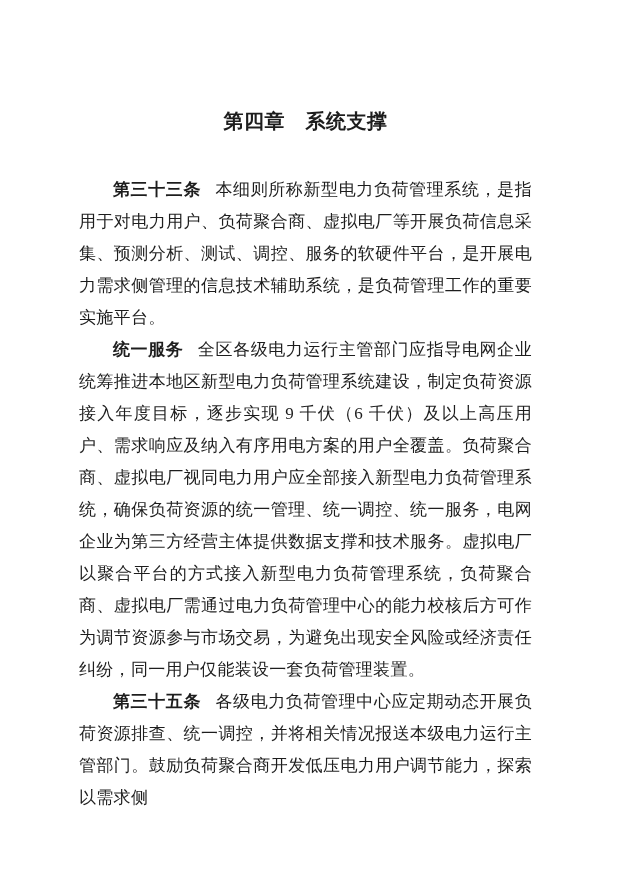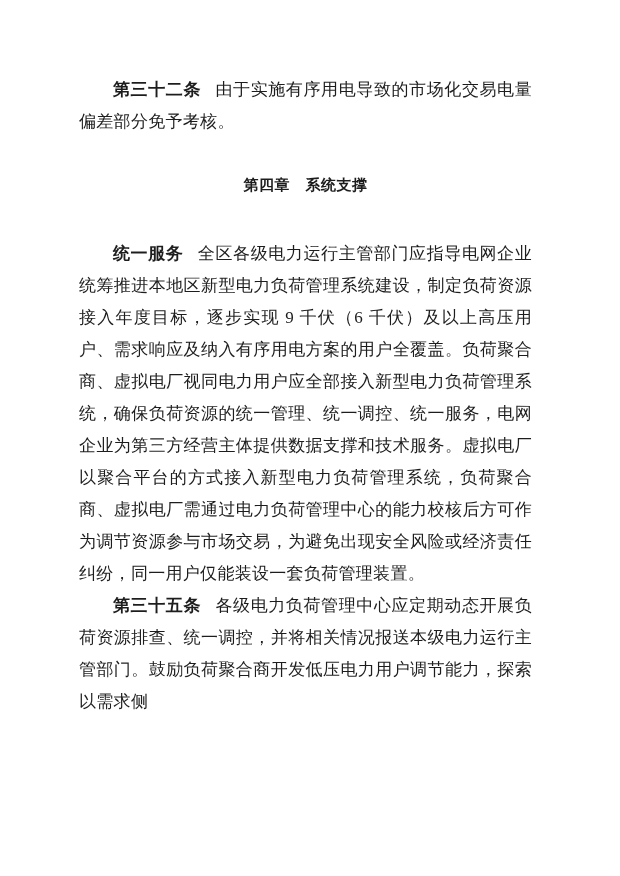--- a/index.html
+++ b/index.html
@@ -23,36 +23,36 @@
     text-indent: 2em;
     letter-spacing: 0.3px;
   }
   .article-label {
     font-weight: bold;
     margin-right: 0.85em;
   }
   .chapter {
     font-family: "Liberation Sans", "DejaVu Sans", sans-serif;
     font-weight: bold;
-    font-size: 15px;
+    font-size: 20px;
     line-height: 32px;
     text-align: center;
     text-indent: 0;
     margin-top: 31px;
     margin-bottom: 37px;
     letter-spacing: 0.5px;
   }
 </style>
 </head>
 <body>
 
 <div class="page">
 
-  <p class="para"><span class="article-label">第三十二条</span><span class="article-body">由于实施有序用电导致的市场化交易电量偏差部分免予考核。</span></p>
 
   <h2 class="chapter">第四章　系统支撑</h2>
 
+  <p class="para"><span class="article-label">第三十三条</span><span class="article-body">本细则所称新型电力负荷管理系统，是指用于对电力用户、负荷聚合商、虚拟电厂等开展负荷信息采集、预测分析、测试、调控、服务的软硬件平台，是开展电力需求侧管理的信息技术辅助系统，是负荷管理工作的重要实施平台。</span></p>
 
   <p class="para"><span class="article-label">统一服务</span><span class="article-body">全区各级电力运行主管部门应指导电网企业统筹推进本地区新型电力负荷管理系统建设，制定负荷资源接入年度目标，逐步实现 9 千伏（6 千伏）及以上高压用户、需求响应及纳入有序用电方案的用户全覆盖。负荷聚合商、虚拟电厂视同电力用户应全部接入新型电力负荷管理系统，确保负荷资源的统一管理、统一调控、统一服务，电网企业为第三方经营主体提供数据支撑和技术服务。虚拟电厂以聚合平台的方式接入新型电力负荷管理系统，负荷聚合商、虚拟电厂需通过电力负荷管理中心的能力校核后方可作为调节资源参与市场交易，为避免出现安全风险或经济责任纠纷，同一用户仅能装设一套负荷管理装置。</span></p>
 
   <p class="para"><span class="article-label">第三十五条</span><span class="article-body">各级电力负荷管理中心应定期动态开展负荷资源排查、统一调控，并将相关情况报送本级电力运行主管部门。鼓励负荷聚合商开发低压电力用户调节能力，探索以需求侧</span></p>
 
 </div>
 
 </body></html>

